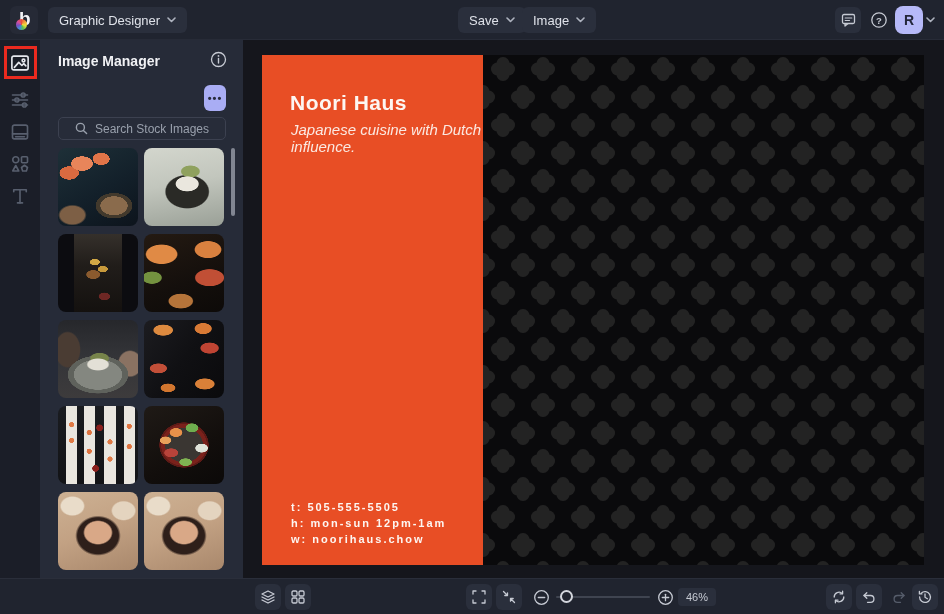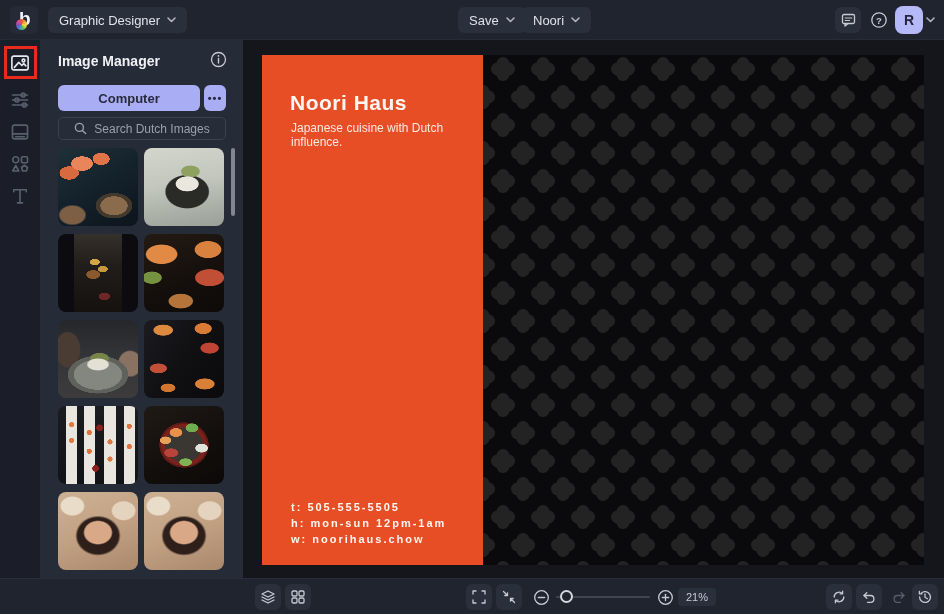--- a/index.html
+++ b/index.html
@@ -135,21 +135,21 @@
   .t11{background:
     radial-gradient(26px 20px at 36% 56%,#6e5a45 0 45%,#473726 46% 65%,transparent 70%),
     radial-gradient(30px 26px at 76% 44%,#2a1a12 0 60%,transparent 70%),
     linear-gradient(120deg,#15100c 0%,#0b0908 60%,#070606 100%);}
 
   
   .workspace { position:absolute; left:243px; top:40px; width:664px; height:538px; background:#15161c; }
   .canvas-doc { position:absolute; left:19px; top:15px; width:662px; height:510px; display:flex; }
   .flyer-left { position:relative; width:221px; height:510px; background:#e84e25; }
   .flyer-title { position:absolute; left:28px; top:36px; color:#fdf6f2; font-size:21px; font-weight:bold; letter-spacing:0.5px; }
-  .flyer-sub { position:absolute; left:29px; top:66px; color:#fbe9e2; font-size:12px; }
+  .flyer-sub { position:absolute; left:29px; top:66px; color:#fbe9e2; font-size:15px; font-style:italic; }
   .flyer-contact { position:absolute; left:29px; top:444px; color:#fdf6f2; font-size:11px;
     font-weight:bold; letter-spacing:2px; line-height:16px; }
   .pattern-area { position:relative; width:441px; height:510px; background:#0a0a0c; }
   .pattern-area svg { display:block; width:441px; height:510px; }
 
   
   .bottombar { position:absolute; left:0; top:578px; width:944px; height:36px;
     background:#20242f; border-top:1px solid #2a2e3a; z-index:30; }
   .bb-btn { position:absolute; top:5px; width:26px; height:26px; border-radius:6px;
     background:#2a2f3c; display:flex; align-items:center; justify-content:center; }
@@ -181,21 +181,21 @@
           <polyline points="1,1 4.5,4.5 8,1"></polyline>
         </svg>
     </div>
     <div class="tb-btn open">
       <span>Save</span>
       <svg class="chev" viewBox="0 0 9 6">
           <polyline points="1,1 4.5,4.5 8,1"></polyline>
         </svg>
     </div>
     <div class="tb-btn save">
-      <span>Noori</span>
+      <span>Image</span>
       <svg class="chev" viewBox="0 0 9 6">
           <polyline points="1,1 4.5,4.5 8,1"></polyline>
         </svg>
     </div>
     <div class="icon-btn chat">
       <svg width="15" height="14" viewBox="0 0 15 14">
         <rect x="1.5" y="1.5" width="12" height="9" rx="1.5" fill="none" stroke="#c6cad3" stroke-width="1.3"></rect>
         <path d="M4 10.5 L4 13 L7 10.5" fill="none" stroke="#c6cad3" stroke-width="1.3" stroke-linejoin="round"></path>
         <line x1="4.2" y1="5" x2="10.8" y2="5" stroke="#c6cad3" stroke-width="1.2" stroke-linecap="round"></line>
         <line x1="4.2" y1="7.5" x2="8.5" y2="7.5" stroke="#c6cad3" stroke-width="1.2" stroke-linecap="round"></line>
@@ -260,32 +260,29 @@
 
   <div class="panel">
     <div class="panel-title">Image Manager</div>
     <div class="info-btn">
       <svg width="17" height="17" viewBox="0 0 17 17">
         <circle cx="8.5" cy="8.5" r="7" fill="none" stroke="#c6cad3" stroke-width="1.3"></circle>
         <line x1="8.5" y1="7.5" x2="8.5" y2="12" stroke="#c6cad3" stroke-width="1.4" stroke-linecap="round"></line>
         <circle cx="8.5" cy="4.9" r="0.9" fill="#c6cad3"></circle>
       </svg>
     </div>
-    <div class="computer-btn">
-      <span>Computer</span>
-    </div>
     <div class="more-btn">
       <span>•••</span>
     </div>
     <div class="search-bar">
       <svg width="13" height="13" viewBox="0 0 13 13">
         <circle cx="5.4" cy="5.4" r="4" fill="none" stroke="#99a0ac" stroke-width="1.4"></circle>
         <line x1="8.4" y1="8.4" x2="11.6" y2="11.6" stroke="#99a0ac" stroke-width="1.4" stroke-linecap="round"></line>
       </svg>
-      <span>Search Dutch Images</span>
+      <span>Search Stock Images</span>
     </div>
 
     <div class="grid">
       <div class="thumb t1" style="left:0;t"></div>
       <div class="thumb t2" style="left:86px;top:0;"></div>
       <div class="thumb t3" style="left:0;top:86px;"></div>
       <div class="thumb t4" style="left:86px;top:86px;"></div>
       <div class="thumb t5" style="left:0;top:172px;"></div>
       <div class="thumb t6" style="left:86px;top:172px;"></div>
       <div class="thumb t7" style="left:0;top:258px;"></div>
@@ -372,21 +369,21 @@
     <div class="slider-track"></div>
     <div class="slider-handle"></div>
     <div class="bb-plain" style="left:652px;">
       <svg width="17" height="17" viewBox="0 0 17 17">
         <circle class="bb-stroke" cx="8.5" cy="8.5" r="6.8"></circle>
         <line class="bb-stroke" x1="5.3" y1="8.5" x2="11.7" y2="8.5"></line>
         <line class="bb-stroke" x1="8.5" y1="5.3" x2="8.5" y2="11.7"></line>
       </svg>
     </div>
     <div class="zoom-badge">
-      <span>21%</span>
+      <span>46%</span>
     </div>
 
     <div class="bb-btn" style="left:826px;">
       <svg width="16" height="16" viewBox="0 0 16 16">
         <path class="bb-stroke" d="M3.2 8 a4.8 4.8 0 0 1 8.2-3.4"></path>
         <path class="bb-stroke" d="M11.6 2.2 V4.8 H9"></path>
         <path class="bb-stroke" d="M12.8 8 a4.8 4.8 0 0 1 -8.2 3.4"></path>
         <path class="bb-stroke" d="M4.4 13.8 V11.2 H7"></path>
       </svg>
     </div>

